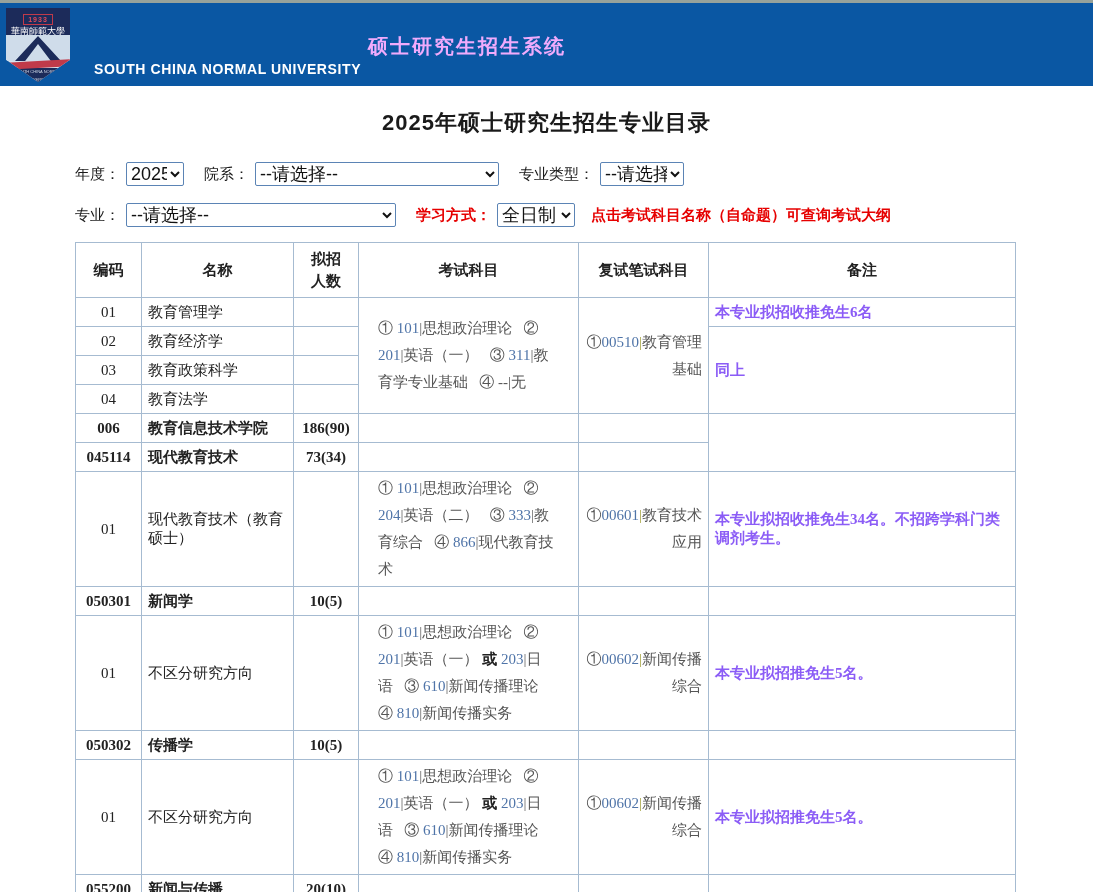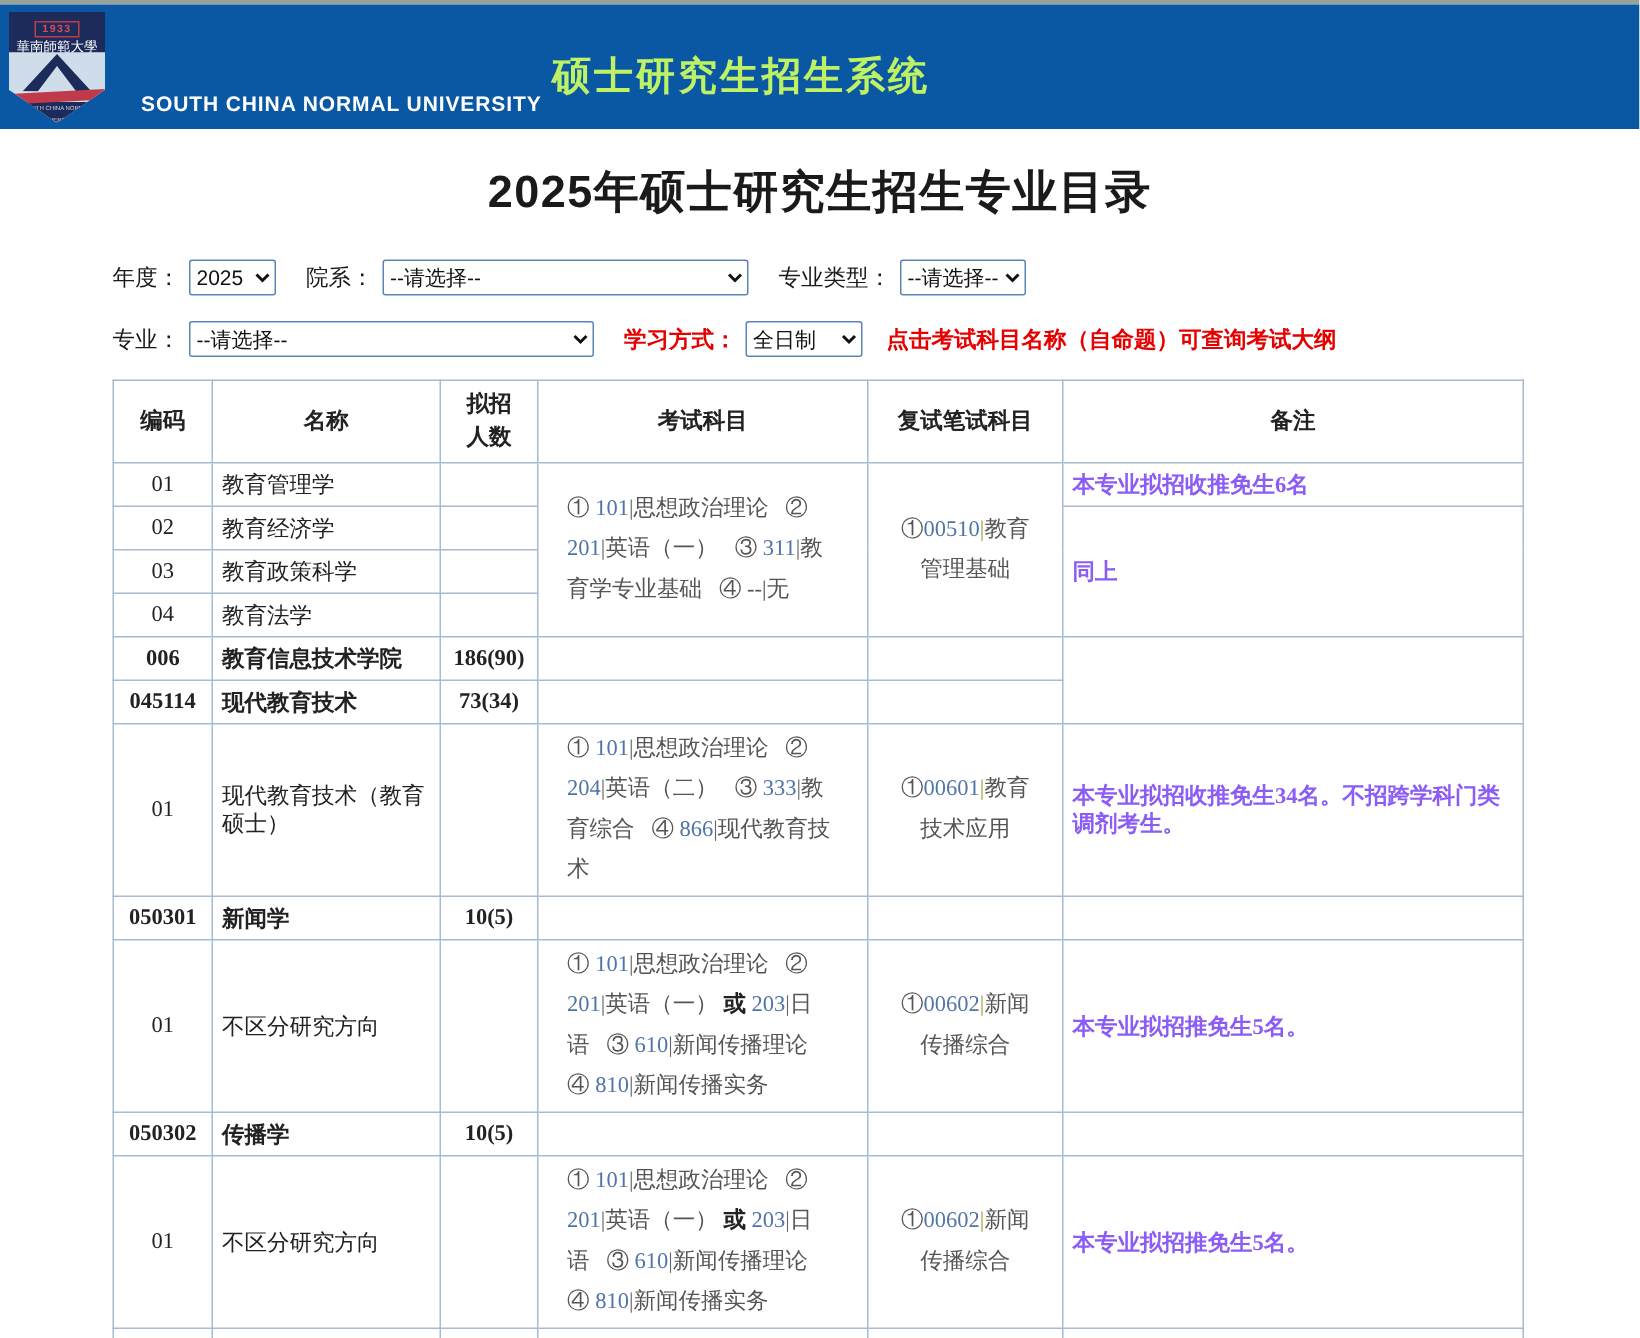--- a/index.html
+++ b/index.html
@@ -32,35 +32,35 @@
   .cn-name{
     position:absolute;left:88px;top:4px;color:#fff;
     font-family:"Liberation Serif",serif;font-size:43px;font-weight:bold;font-style:italic;
     letter-spacing:1px;white-space:nowrap;
   }
   .en-name{
     position:absolute;left:94px;top:58px;color:#fff;
     font-size:14px;font-weight:bold;letter-spacing:0.6px;white-space:nowrap;
   }
   .sys-title{
-    position:absolute;left:368px;top:30px;color:#bef264;
-    font-family:Liberation Serif, serif;font-size:26px;font-weight:bold;
+    position:absolute;left:368px;top:30px;color:#f0abfc;
+    font-family:Liberation Serif, serif;font-size:20px;font-weight:bold;
     letter-spacing:2px;white-space:nowrap;
   }
   
   .page-title{
     margin:22px 0 0 0;text-align:center;color:#1a1a1a;
-    font-size:30px;font-weight:bold;letter-spacing:1px;
+    font-size:22px;font-weight:bold;letter-spacing:1px;
   }
   
   .frow{margin:24px 0 0 75px;display:flex;align-items:center;font-size:15px;color:#1a1a1a;}
   .frow2{margin-top:17px;}
   .frow label{white-space:nowrap;}
   .frow select{
-    height:24px;font-size:14px;color:#111;background:#fff;
+    height:24px;font-size:18px;color:#111;background:#fff;
     border:1px solid #5b84b5;border-radius:2px;margin-left:6px;
     font-family:"Liberation Sans",sans-serif;
   }
   .sel-year{width:58px;}
   .sel-dept{width:244px;}
   .sel-type{width:84px;}
   .sel-major{width:270px;}
   .sel-mode{width:78px;}
   .gap{margin-left:20px;}
   .red{color:#e60000;font-weight:bold;}
@@ -74,21 +74,21 @@
   table.cat th{font-weight:bold;text-align:center;white-space:pre-line;line-height:22px;}
   .h-head{height:55px;}
   .h-s{height:29px;}
   .h-m{height:79px;}
   .h-l{height:108px;}
   td.code{text-align:center;}
   td.name{text-align:left;padding:0 4px 0 6px;}
   td.quota{text-align:center;font-weight:bold;}
   .grp{font-weight:bold;}
   td.exam{color:#555;padding:3px 19px;line-height:27px;text-align:left;}
-  td.fubi{color:#555;padding:3px 21px;line-height:27px;text-align:center;font-family:Liberation Serif, serif;}
+  td.fubi{color:#555;padding:3px 6px;line-height:27px;text-align:right;font-family:Liberation Serif, serif;}
   td.remark{font-weight:bold;padding:2px 6px;text-align:left;color:#8b5cf6;}
   .num{color:#4f74a8;}
   td.exam .pipe{color:#666;}
   td.fubi .pipe{color:#a3a23f;}
   .or{font-weight:bold;color:#222;}
 </style>
 </head>
 <body>
 
 <div class="topstrip"></div>

